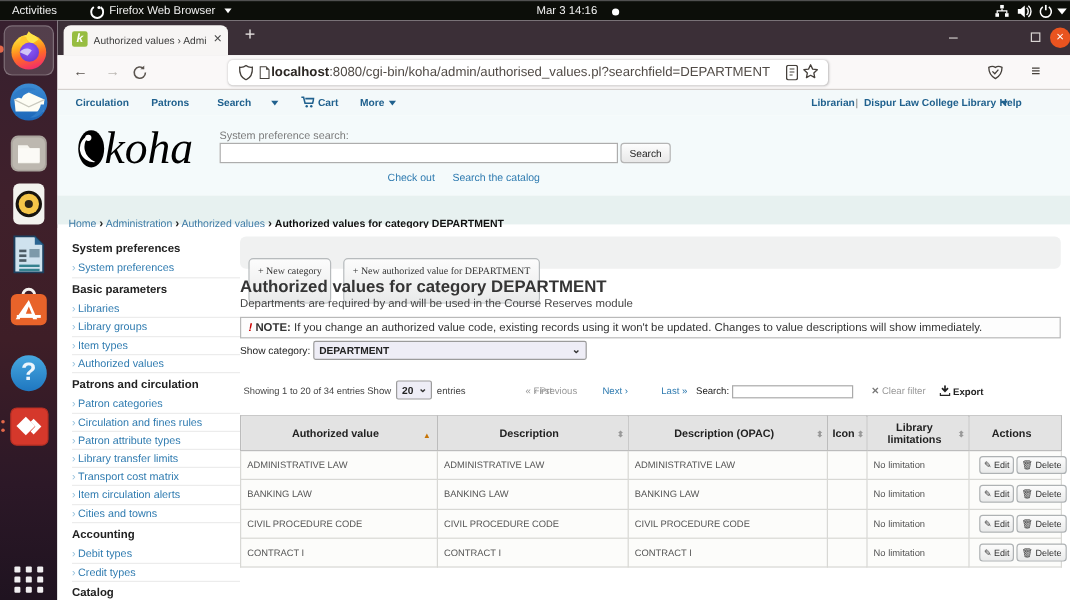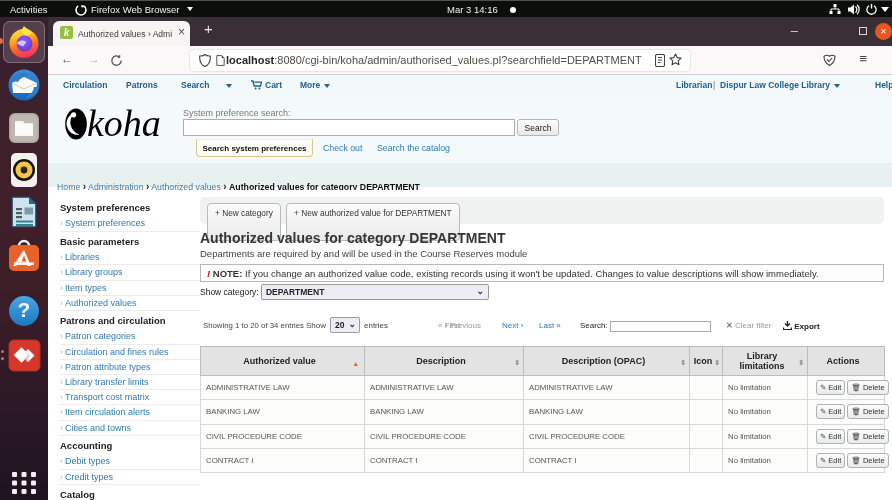--- a/index.html
+++ b/index.html
@@ -37,21 +37,21 @@
 #sidebar h5 { font-size:9.5px; font-weight:bold; color:#222; height:15.4px; line-height:14px; margin:3.2px 0 0 0; }
 #sidebar ul { list-style:none; }
 #sidebar li { border-bottom:1px solid #ececec; height:15.2px; line-height:14.5px; padding:0 0 0 8px; box-sizing:border-box; }
 #sidebar a { color:#2f7bb0; text-decoration:none; }
 #sidebar li::before { content:"\203A "; color:#97c2dd; margin-left:-8px; padding-right:2px; font-size:9px;}
 
 
 #content { position:absolute; left:152px; top:0px; width:684px; }
 .caret { position:absolute; width:0; height:0; border-left:3.5px solid transparent; border-right:3.5px solid transparent; border-top:4px solid #20618e; }
 #toolbar { position:absolute; left:0; top:7px; width:684px; height:27px; background:#f0f1f1; border-radius:5px; }
-#toolbar .btn { position:absolute; top:6px; height:38px; background:linear-gradient(#fcfcfc,#e9eaea); border:1px solid #b7bbbd; border-radius:4px; font-size:8.3px; color:#333; line-height:19px; padding:0 7px; box-sizing:border-box; }
+#toolbar .btn { position:absolute; top:18px; height:38px; background:linear-gradient(#fcfcfc,#e9eaea); border:1px solid #b7bbbd; border-radius:4px; font-size:8.3px; color:#333; line-height:19px; padding:0 7px; box-sizing:border-box;font-family:Liberation Serif, serif; }
 #content h1 { position:absolute; left:0; top:40px; font-size:14px; font-weight:bold; color:#353535; }
 #content .sub { position:absolute; left:0; top:58px; font-size:9.5px; color:#444; }
 #note { position:absolute; left:0; top:74px; width:684px; height:18px; background:#fdfdfd; border:1px solid #b9b9b9; font-size:9.5px; color:#333; padding:3px 0 0 6px; box-sizing:border-box; }
 #note .excl { color:#c00; font-weight:bold; font-style:italic; }
 #showcat { position:absolute; left:0; top:97px; font-size:8.5px; color:#222; }
 .sel { position:relative; display:inline-block; background:#eeedf6; border:1px solid #9b9b9b; border-radius:2px; height:16px; font-size:8.5px; color:#222; padding:2px 14px 0 4px; vertical-align:top; box-sizing:border-box;font-weight:bold; }
 .selarr { position:absolute; right:4px; top:1px; font-size:9px; color:#333; }
 #showcat .sel { width:228px; margin-left:0px; margin-top:-3px; }
 #pager { position:absolute; left:0; top:125px; width:684px; height:24px; font-size:8px; }
 #tbl { position:absolute; left:0; top:156px; width:684px; border-collapse:collapse; font-size:7.8px; color:#555; table-layout:fixed;padding-left:16px; }
@@ -248,33 +248,32 @@
           <circle cx="4.6" cy="8.6" r="1" fill="#20618e"></circle>
           <circle cx="8.4" cy="8.6" r="1" fill="#20618e"></circle>
         </svg>
       <a style="position:absolute;left:217px;top:5px;">Cart</a>
       <a style="position:absolute;left:252px;top:5px;">More</a>
       <span class="caret" style="left:276px;top:9px;"></span>
       <a style="position:absolute;left:628px;top:5px;">Librarian</a>
       <span style="position:absolute;left:665px;top:5px;color:#777;font-size:8.5px;">|</span>
       <a style="position:absolute;left:672px;top:5px;">Dispur Law College Library</a>
       <span class="caret" style="left:786px;top:9px;"></span>
-      <a style="position:absolute;left:827px;top:5px;">Help</a>
+      <a style="position:absolute;left:785px;top:5px;">Help</a>
     </div>
     <div id="khead">
       <svg style="position:absolute;left:17px;top:9px;" width="100" height="44" viewBox="0 0 100 44">
         <ellipse cx="11" cy="19" rx="10.8" ry="15.5" fill="#000"></ellipse>
         <path d="M10 7.5 a 11.5 11.5 0 0 0 4.5 22.5 a 16 14 0 0 1 -4.5 -22.5z" fill="#fff"></path>
         <circle cx="8.6" cy="9.8" r="2.6" fill="#fff"></circle>
         <text x="22" y="31" font-family="Liberation Serif" font-style="italic" font-size="38" fill="#000">koha</text>
       </svg>
       <span style="position:absolute;left:135px;top:12px;color:#7a7a7a;font-size:9px;">System preference search:</span>
       <span style="position:absolute;left:135px;top:23px;width:332px;height:17px;background:#fff;border:1px solid #adadad;"></span>
       <span style="position:absolute;left:469px;top:23px;width:42px;height:17px;background:linear-gradient(#fdfdfd,#e8e8e8);border:1px solid #b5b5b5;border-radius:3px;font-size:8.5px;color:#222;text-align:center;line-height:16px;">Search</span>
-      <span style="position:absolute;left:148px;top:43px;width:117px;height:18px;background:#fffdf5;border:1px solid #d6c98c;border-top:1px solid #f5eed8;border-radius:0 0 4px 4px;font-size:8px;font-weight:bold;color:#111;text-align:center;line-height:17px;">Search system preferences</span>
       <a style="position:absolute;left:275px;top:47px;color:#2f7bb0;font-size:8.75px;">Check out</a>
       <a style="position:absolute;left:329px;top:47px;color:#2f7bb0;font-size:8.75px;">Search the catalog</a>
     </div>
     <div id="crumb">
       <span style="position:absolute;left:9px;top:18px;white-space:nowrap;"><a>Home</a> <b class="sep">›</b> <a>Administration</a> <b class="sep">›</b> <a>Authorized values</a> <b class="sep">›</b> <b style="color:#111;">Authorized values for category DEPARTMENT</b></span>
     </div>
     <div id="mainarea">
       <div id="sidebar">
         <h5 style="margin-top:0;">System preferences</h5>
         <ul>
@@ -314,21 +313,21 @@
         <div id="note"><i class="excl">!</i> <b>NOTE:</b> If you change an authorized value code, existing records using it won't be updated. Changes to value descriptions will show immediately.</div>
         <div id="showcat">Show category: <span class="sel">DEPARTMENT<span class="selarr">⌄</span></span></div>
         <div id="pager">
           <span style="position:absolute;left:3px;top:6px;color:#444;font-size:7.8px;">Showing 1 to 20 of 34 entries</span>
           <span style="position:absolute;left:106px;top:6px;color:#444;">Show</span>
           <span class="sel" style="position:absolute;left:130px;top:2px;width:30px;">20<span class="selarr" style="right:3px;">⌄</span></span>
           <span style="position:absolute;left:164px;top:6px;color:#444;">entries</span>
           <span style="position:absolute;left:202px;top:6px;color:#999;margin-left:36px;">« First</span>
           <span style="position:absolute;left:245px;top:6px;color:#999;">‹ Previous</span>
           <span style="position:absolute;left:302px;top:6px;color:#2f7bb0;">Next ›</span>
-          <span style="position:absolute;left:339px;top:6px;color:#2f7bb0;">Last »</span>
+          <span style="position:absolute;left:351px;top:6px;color:#2f7bb0;">Last »</span>
           <span style="position:absolute;left:380px;top:6px;color:#222;">Search:</span>
           <span style="position:absolute;left:410px;top:6px;width:101px;height:11px;background:#fff;border:1px solid #aaa;"></span>
           <span style="position:absolute;left:526px;top:6px;color:#999;"><b style="font-size:8px;color:#777;">✕</b> Clear filter</span>
           <span style="position:absolute;left:583px;top:6px;color:#222;font-weight:bold;"><svg width="9" height="9" viewBox="0 0 9 9" style="vertical-align:-1px;">
                 <path d="M4.5 0v4M2 2.5l2.5 2.5L7 2.5" stroke="#222" stroke-width="1.4" fill="none"></path>
                 <path d="M0.5 6.5v2h8v-2" stroke="#222" stroke-width="1.2" fill="none"></path>
               </svg> Export</span>
         </div>
         <table id="tbl">
           <colgroup>

